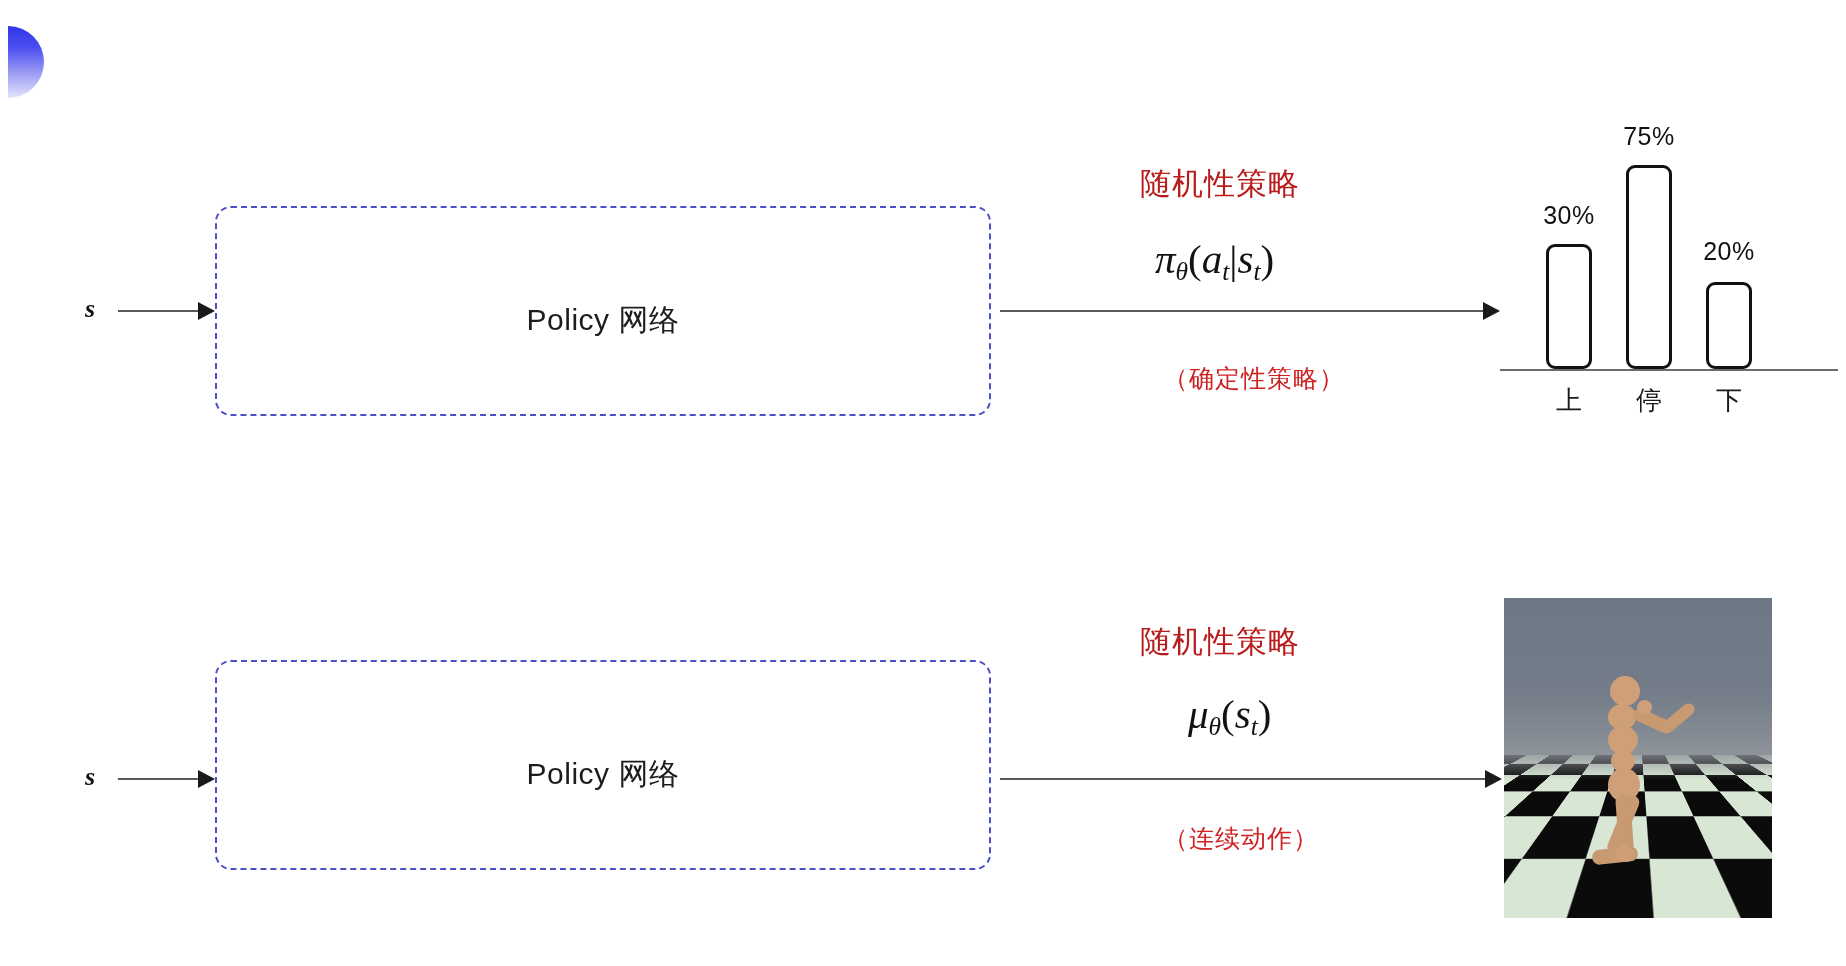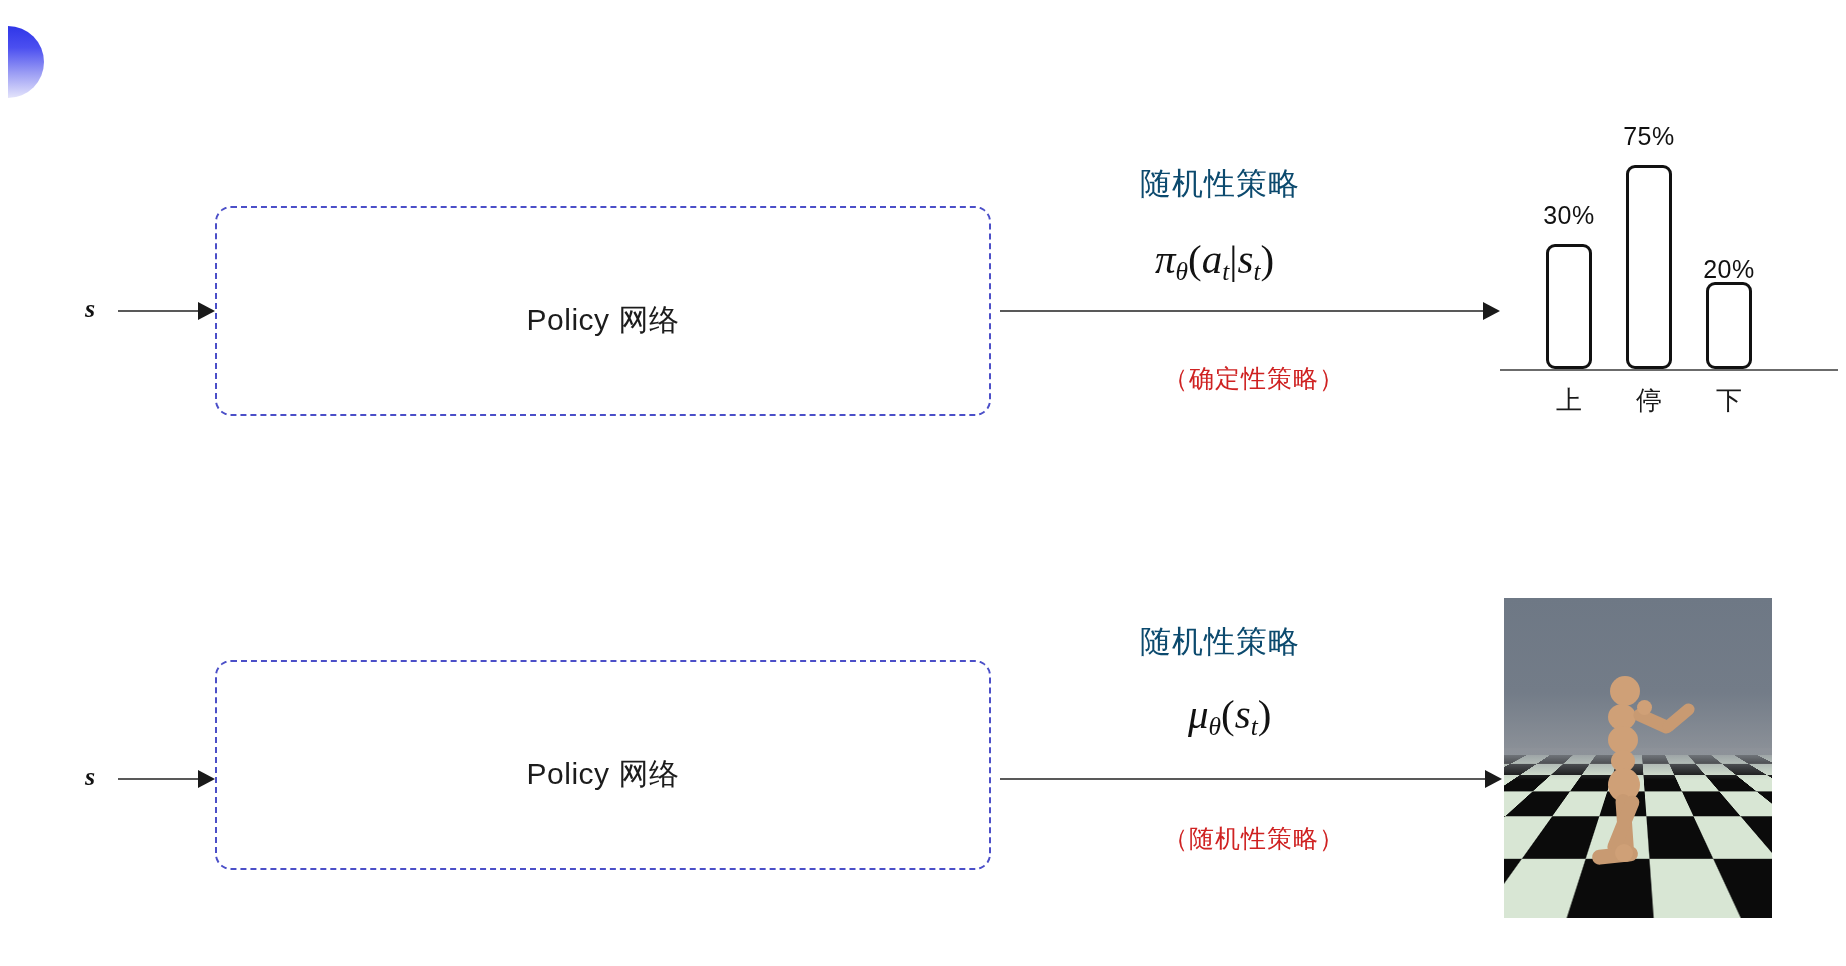--- a/index.html
+++ b/index.html
@@ -85,21 +85,21 @@
     height: 0;
     border-top: 9px solid transparent;
     border-bottom: 9px solid transparent;
     border-left: 17px solid #1a1a1a;
   }
 
   
   .policy-kind {
     position: absolute;
     font-size: 31px;
-    color: #0c4a6e;
+    color: #b91c1c;
     white-space: nowrap;
     letter-spacing: 1px;
   }
   .formula {
     position: absolute;
     font-family: "Liberation Serif", "DejaVu Serif", serif;
     font-style: italic;
     font-size: 41px;
     color: #121212;
     white-space: nowrap;
@@ -246,42 +246,42 @@
       <div class="bar-cat">上</div>
     </div>
 
     <div class="bar-col" style="left:138px;">
       <div class="bar-value" style="bottom:218px;">75%</div>
       <div class="bar-rect" style="height:204px;"></div>
       <div class="bar-cat">停</div>
     </div>
 
     <div class="bar-col" style="left:218px;">
-      <div class="bar-value" style="bottom:85px;">20%</div>
+      <div class="bar-value" style="bottom:103px;">20%</div>
       <div class="bar-rect" style="height:87px;"></div>
       <div class="bar-cat">下</div>
     </div>
   </div>
 
   <div class="s-label" style="left:85px; top:762px;">s</div>
   <div class="arrow" style="left:118px; top:778px; width:95px;"></div>
 
   <div class="policy-box" style="left:215px; top:660px; width:772px; height:206px;">
     <div class="policy-label" style="top:92px;">Policy 网络</div>
   </div>
 
   <div class="policy-kind" style="left:1140px; top:621px;">随机性策略</div>
 
   <div class="formula" style="left:1188px; top:690px;">
     <span>μ</span><span class="sub">θ</span><span class="upr">(</span><span>s</span><span class="sub">t</span><span class="upr">)</span>
   </div>
 
   <div class="arrow" style="left:1000px; top:778px; width:500px;"></div>
 
-  <div class="action-note" style="left:1163px; top:822px;">（随机性策略）</div>
+  <div class="action-note" style="left:1163px; top:822px;">（连续动作）</div>
 
   <div id="humanoid-frame">
     <div id="sky"></div>
     <div id="floor"></div>
     <div id="floor-haze"></div>
 
     <div style="position:absolute; left:78px; top:78px; width:130px; height:200px;">
       <div class="joint" style="left:28px; top:0px;   width:30px; height:30px;"></div>
       <div class="joint" style="left:26px; top:28px;  width:28px; height:26px;"></div>
       <div class="joint" style="left:26px; top:50px;  width:30px; height:28px;"></div>

